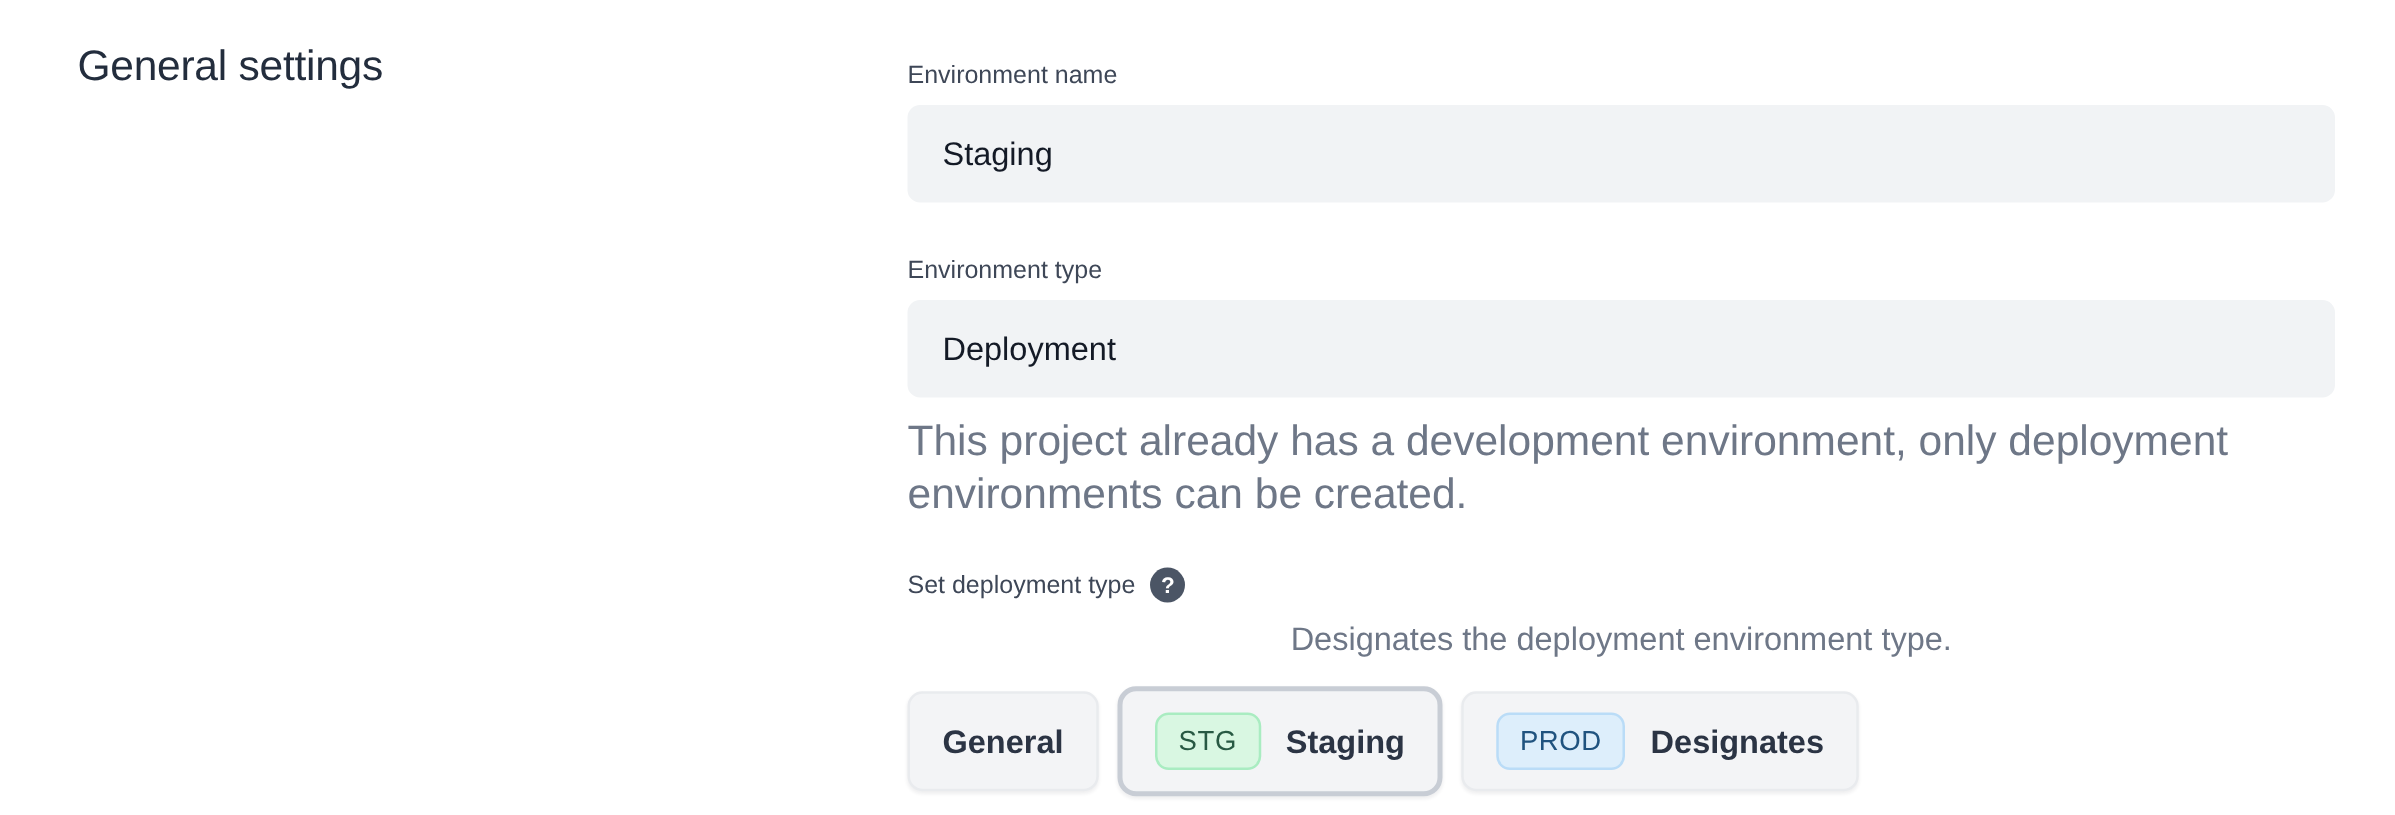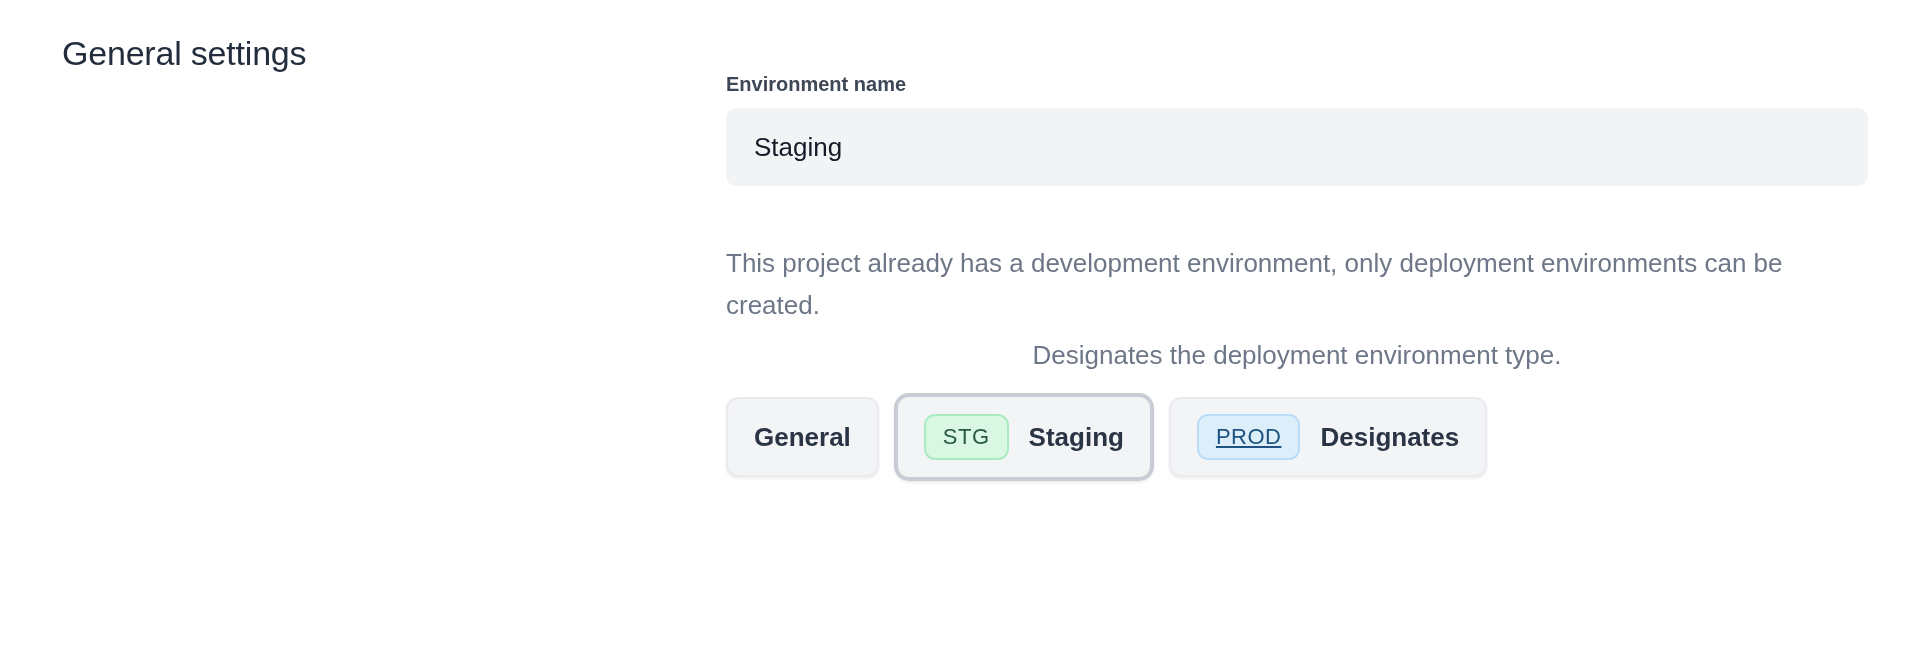--- a/index.html
+++ b/index.html
@@ -22,24 +22,23 @@
   }
 
   .form-col {
     position:absolute;
     left:726px; top:48px;
     width:1142px;
   }
 
   .field-label {
     font-size:20px;
-    font-weight:bold;
+    font-weight:normal;
     color:var(--label-text,#3e4757);
     line-height:24px;
-    margin-top:24px;
   }
 
   .text-input {
     display:block;
     width:100%;
     height:78px;
     margin-top:12px;
     background:var(--input-bg,#f1f3f5);
     border:none;
     border-radius:10px;
@@ -47,21 +46,21 @@
     font-family:inherit;
     font-size:26px;
     color:var(--input-text,#141a26);
     outline:none;
   }
 
   .gap-lg { height:42px; }
 
   .helper-text {
     margin-top:14px;
-    font-size:26px;
+    font-size:34px;
     line-height:42px;
     color:var(--muted-text,#6e7787);
     max-width:1142px;
   }
 
   .subsection-label {
     margin-top:38px;
     display:flex;
     align-items:center;
     gap:12px;
@@ -133,38 +132,43 @@
   }
   .badge-stg {
     background:var(--stg-bg,#d9f7e2);
     border:2px solid var(--stg-border,#a9ecc1);
     color:var(--stg-text,#285943);
   }
   .badge-prod {
     background:var(--prod-bg,#ddeefb);
     border:2px solid var(--prod-border,#badcf7);
     color:var(--prod-text,#20537f);
-    text-decoration:underline;
   }
 </style>
 </head>
 <body>
 
 <h1 class="page-heading">General settings</h1>
 
 <div class="form-col">
 
   <div class="field-label">Environment name</div>
   <input class="text-input" type="text" value="Staging" style="">
 
   <div class="gap-lg"></div>
 
+  <div class="field-label">Environment type</div>
+  <input class="text-input" type="text" value="Deployment" style="">
 
   <div class="helper-text">This project already has a development environment, only deployment environments can be created.</div>
 
+  <div class="subsection-label">
+    <span class="field-label">Set deployment type</span>
+    <span class="help-icon">?</span>
+  </div>
 
   <div class="subsection-desc">Designates the deployment environment type.</div>
 
   <div class="options-row">
 
     <button class="option-btn">
       <span>General</span>
     </button>
 
     <button class="option-btn selected">

